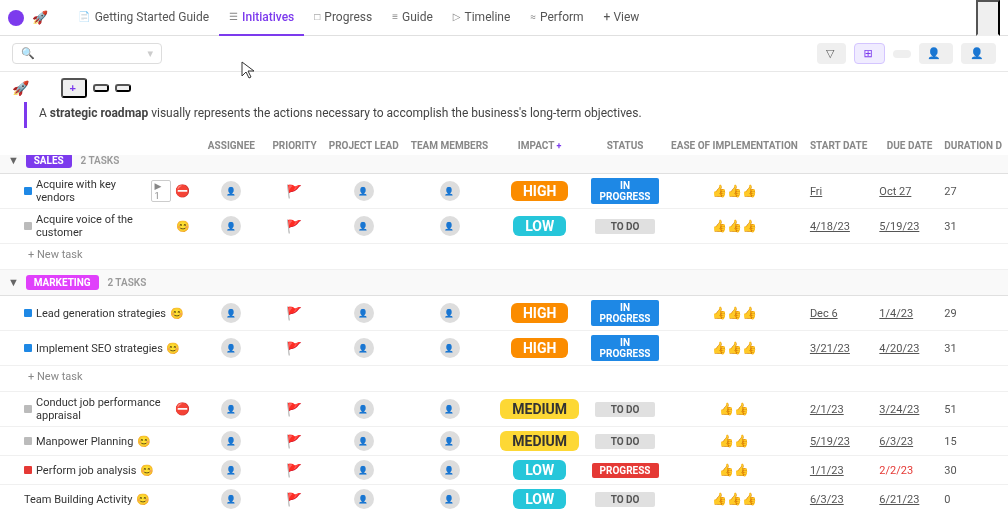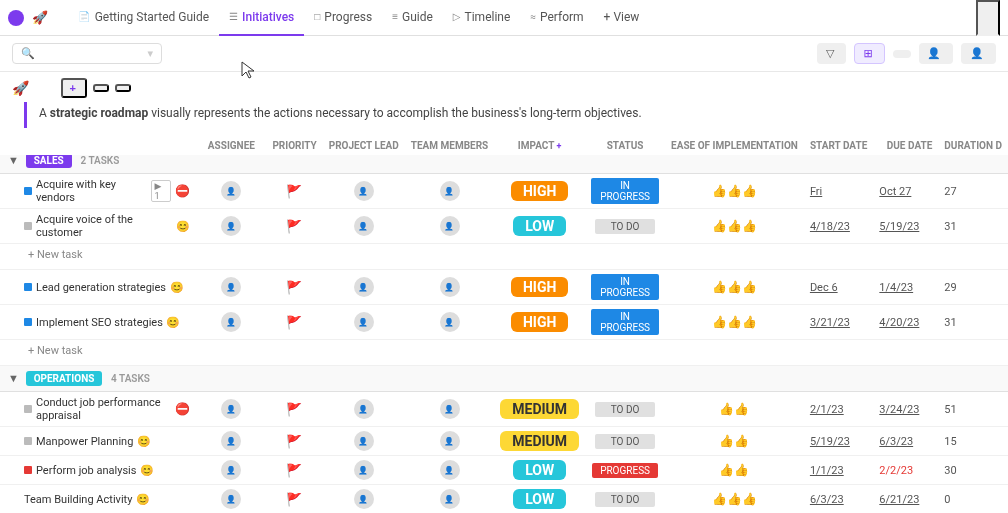--- a/index.html
+++ b/index.html
@@ -93,21 +93,21 @@
       display: inline-block; padding: 2px 12px; border-radius: 6px;
       font-size: 14px; font-weight: 700; color: #fff; text-align: center; min-width: 50px;
     }
     .impact-high { background: #fb8c00; }
     .impact-low { background: #26c6da; }
     .impact-medium { background: #fdd835; color: #333; }
 
     
     .status-badge {
       display: inline-block; padding: 2px 8px; border-radius: 2px;
-      font-size: 10px; font-weight: 400; text-align: center; min-width: 60px;
+      font-size: 10px; font-weight: 700; text-align: center; min-width: 60px;
     }
     .status-inprogress { background: #1e88e5; color: #fff; }
     .status-todo { background: #e0e0e0; color: #555; }
     .status-cancelled { background: #e53935; color: #fff; }
 
     
     .thumbs { font-size: 12px; white-space: nowrap; }
 
     
     .col-date { color: #555; white-space: nowrap; text-decoration: underline; }
@@ -339,20 +339,27 @@
       <td class="col-ease">
         <span class="thumbs">👍👍👍</span>
       </td>
       <td class="col-date">4/18/23</td>
       <td class="col-date">5/19/23</td>
       <td class="col-num">31</td>
     </tr>
         <tr class="add-task-row">
           <td colspan="11" style="padding-left:28px;">+ New task</td>
         </tr>
+        <tr class="section-row">
+    <td colspan="11">
+      <span class="section-toggle">▼</span>
+      <span class="section-badge badge-marketing">MARKETING</span>
+      <span class="section-task-count">2 TASKS</span>
+    </td>
+  </tr>
         <tr>
       <td class="col-task task-indent">
         <div class="task-name">
           <span class="task-dot dot-blue"></span>
           <span style="cursor:pointer;">Lead generation strategies</span>
 
           <span class="emoji-icon">😊</span>
         </div>
       </td>
       <td class="col-assignee">
@@ -410,27 +417,20 @@
       <td class="col-ease">
         <span class="thumbs">👍👍👍</span>
       </td>
       <td class="col-date">3/21/23</td>
       <td class="col-date">4/20/23</td>
       <td class="col-num">31</td>
     </tr>
         <tr class="add-task-row">
           <td colspan="11" style="padding-left:28px;">+ New task</td>
         </tr>
-        <tr class="section-row">
-    <td colspan="11">
-      <span class="section-toggle">▼</span>
-      <span class="section-badge badge-operations">OPERATIONS</span>
-      <span class="section-task-count">4 TASKS</span>
-    </td>
-  </tr>
         <tr>
       <td class="col-task task-indent">
         <div class="task-name">
           <span class="task-dot dot-gray"></span>
           <span style="cursor:pointer;">Conduct job performance appraisal</span>
 
           <span class="warn-icon">⛔</span>
 
         </div>
       </td>

